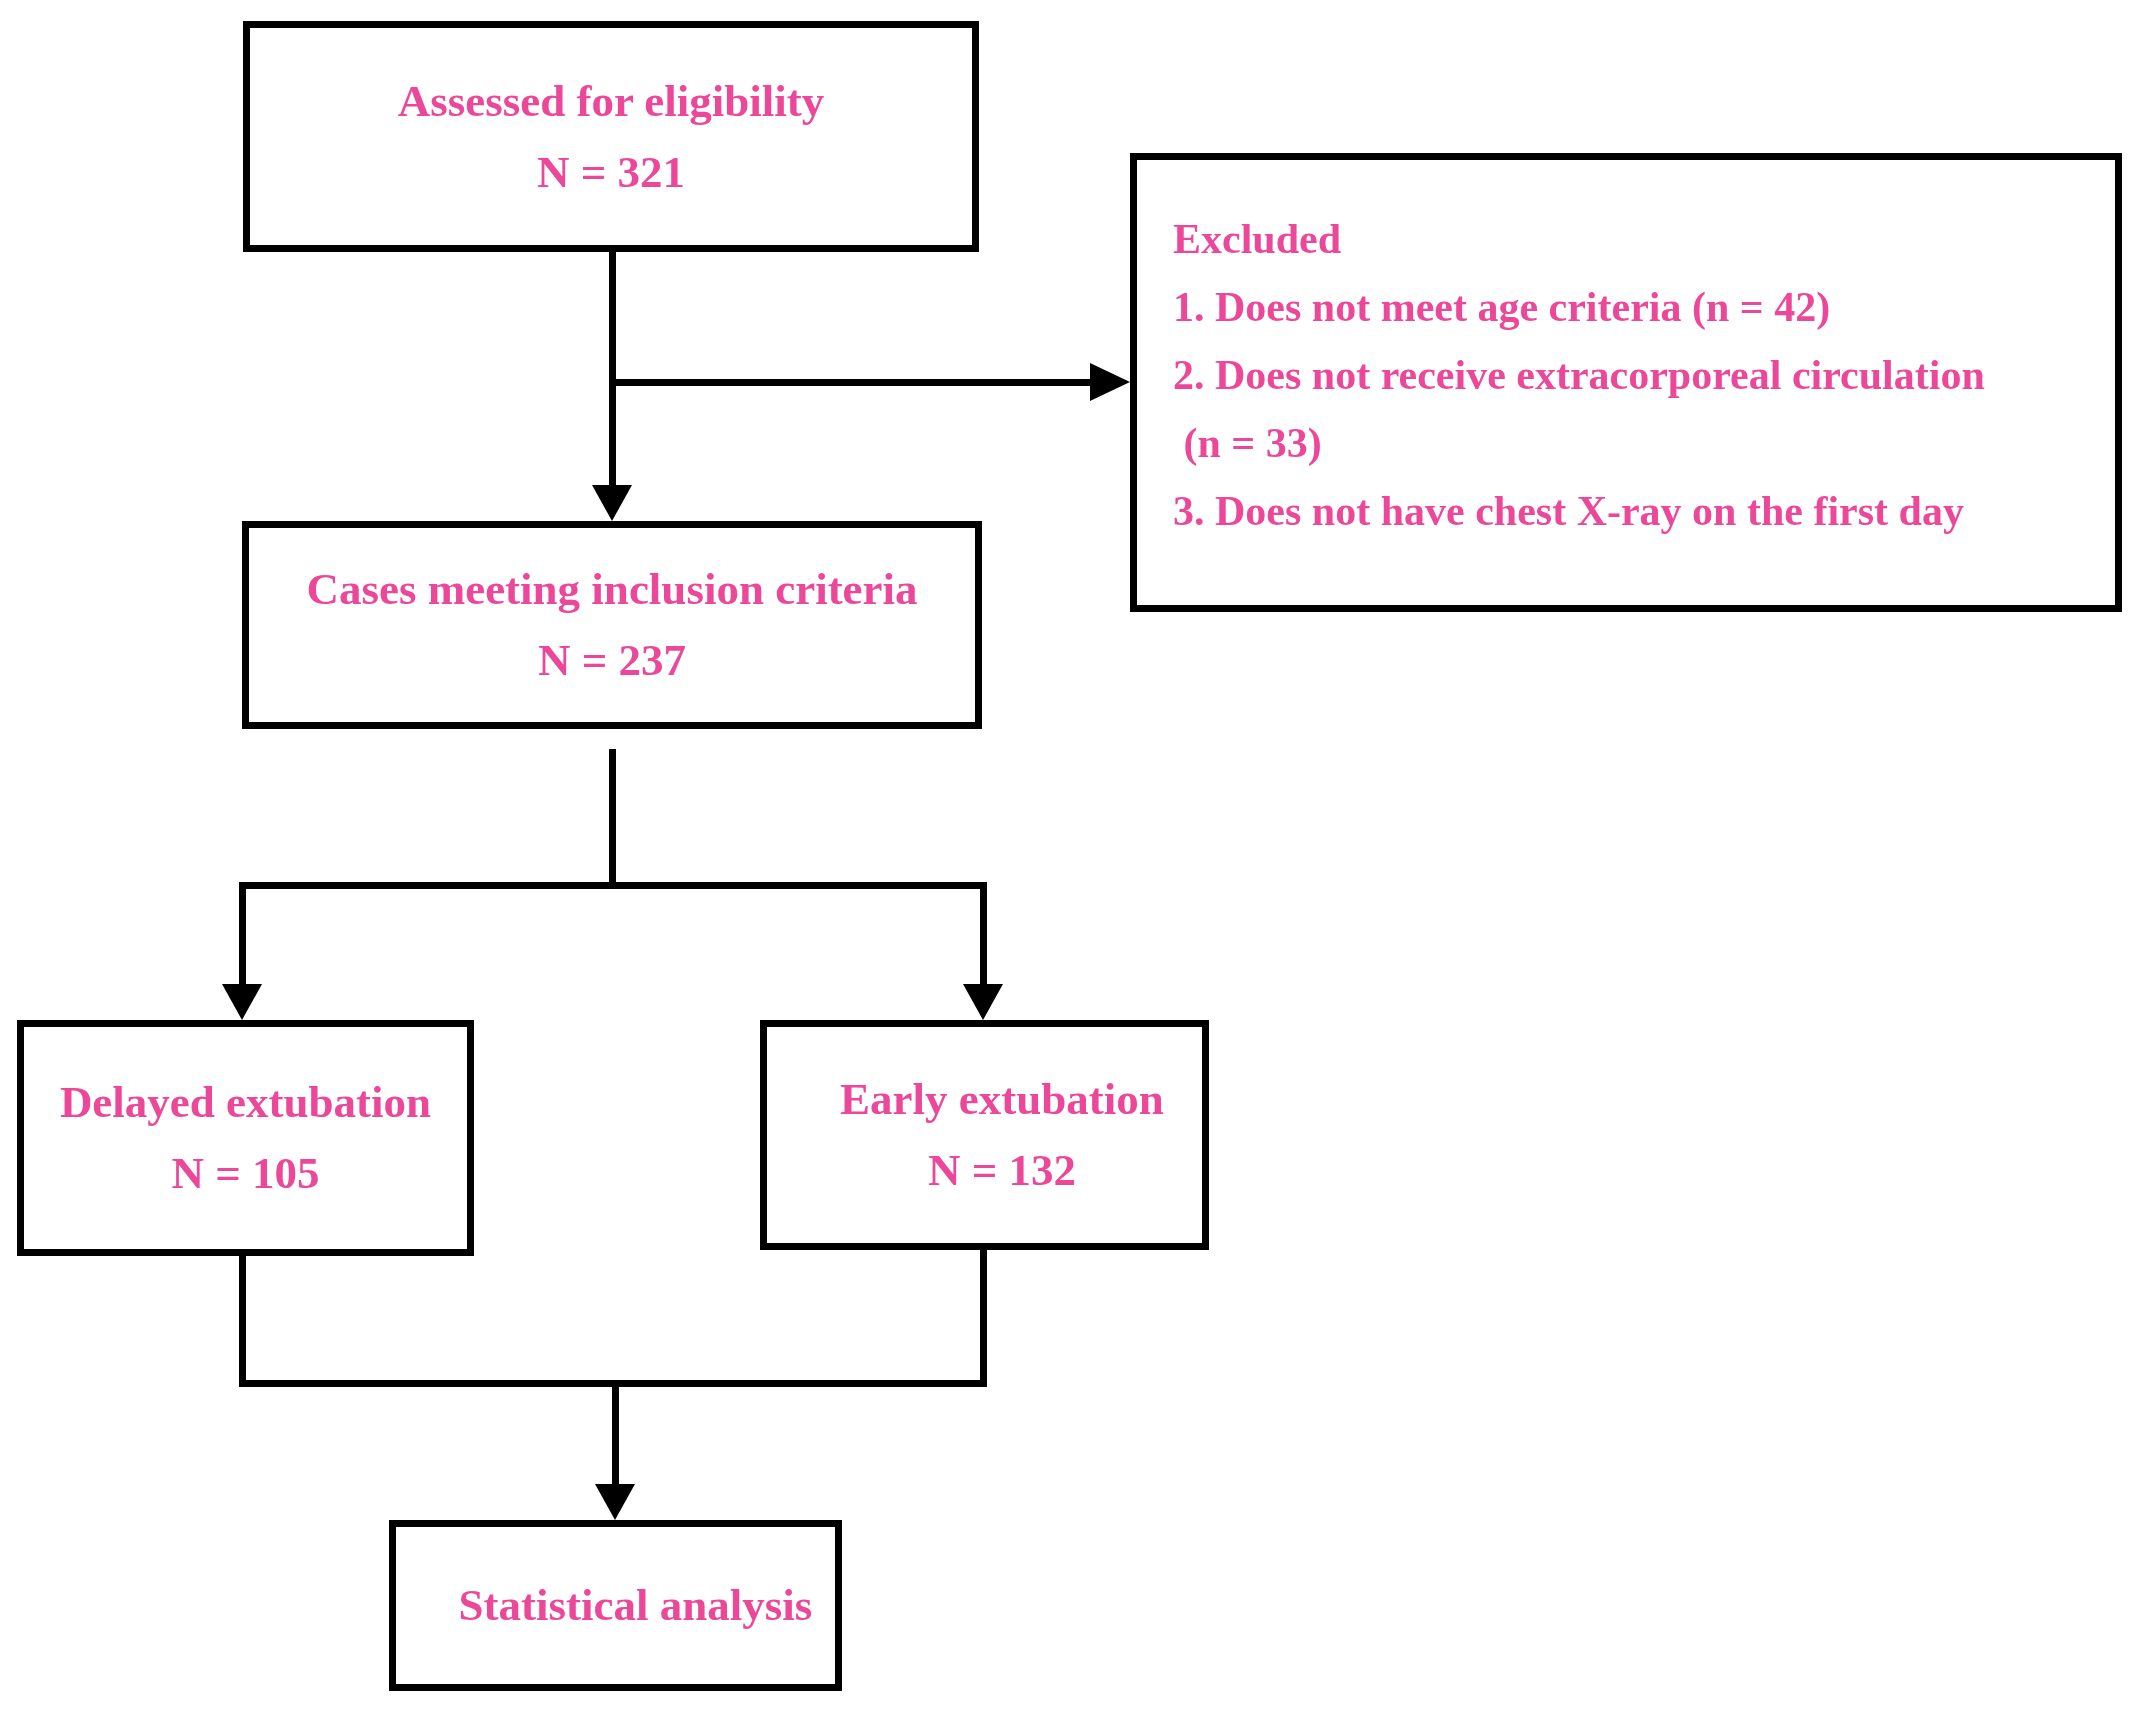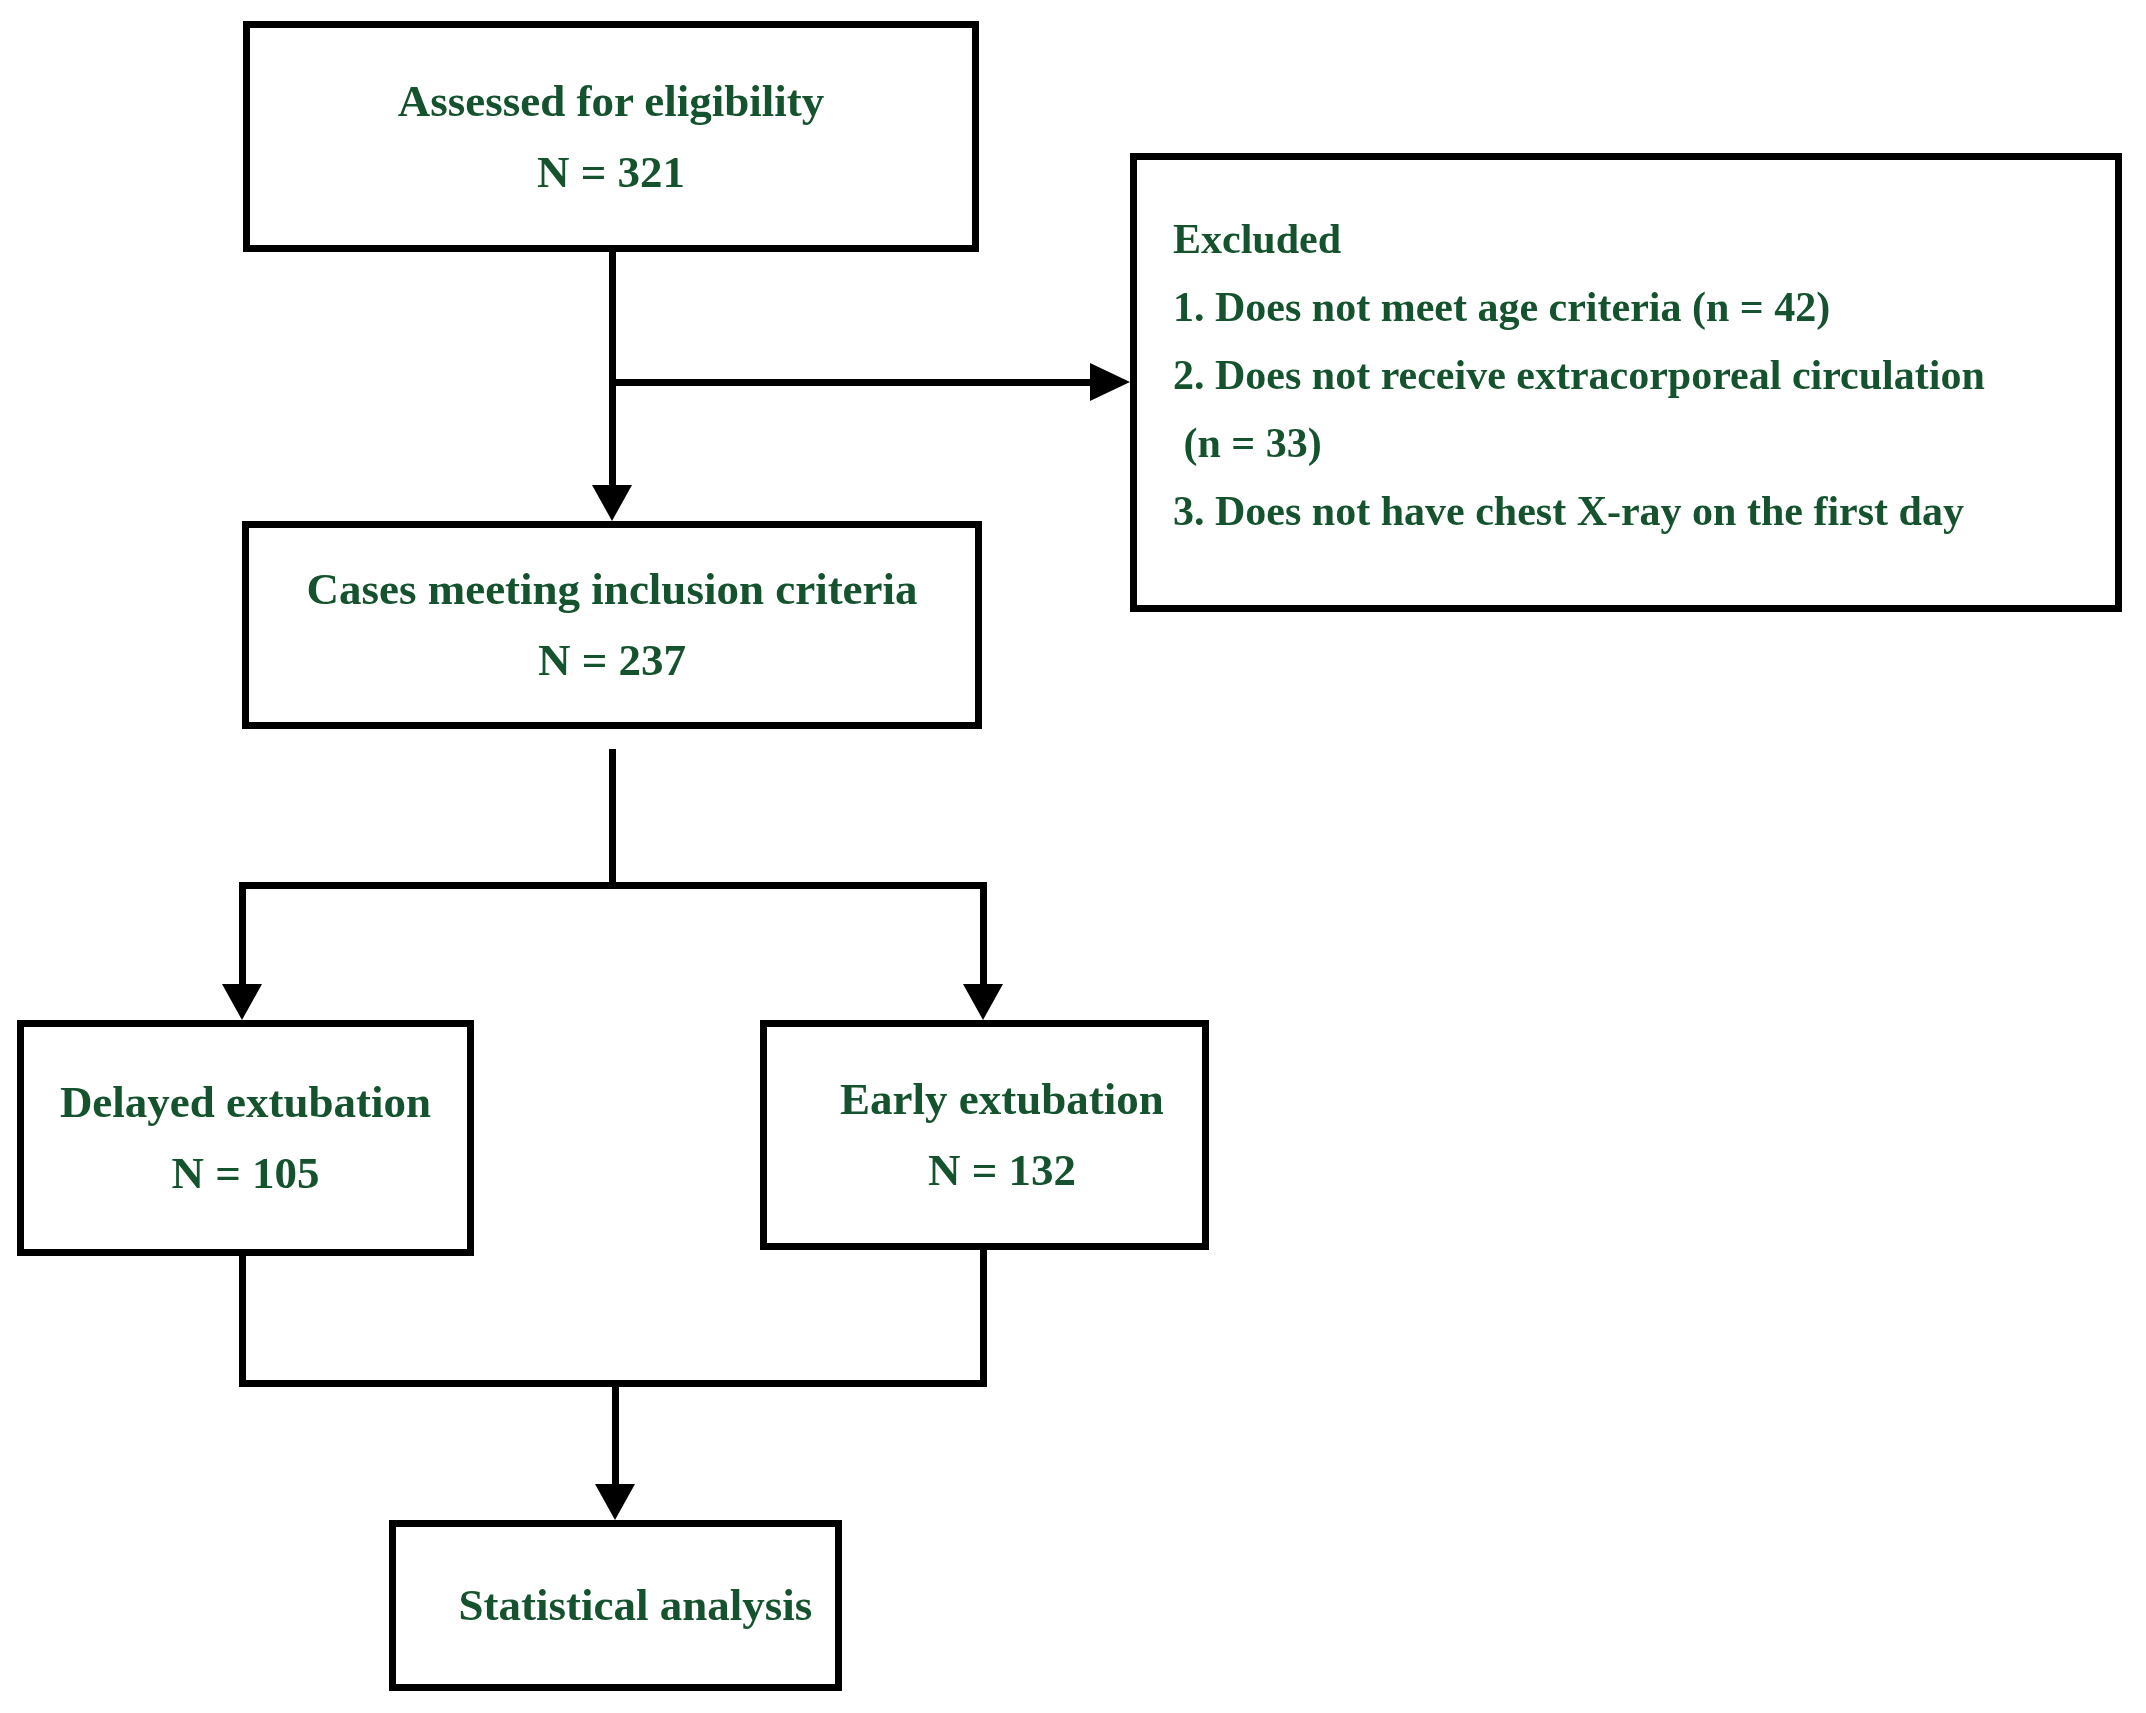--- a/index.html
+++ b/index.html
@@ -6,21 +6,21 @@
     margin: 0;
     padding: 0;
     background: #ffffff;
   }
   .canvas {
     position: relative;
     width: 2147px;
     height: 1714px;
     background: #ffffff;
     font-family: "Liberation Serif", "DejaVu Serif", serif;
-    color: #14532d;
+    color: #ec4899;
   }
   .fc-box {
     position: absolute;
     box-sizing: border-box;
     border: 7.5px solid #000000;
     background: #ffffff;
     display: flex;
     flex-direction: column;
     align-items: center;
     justify-content: center;

